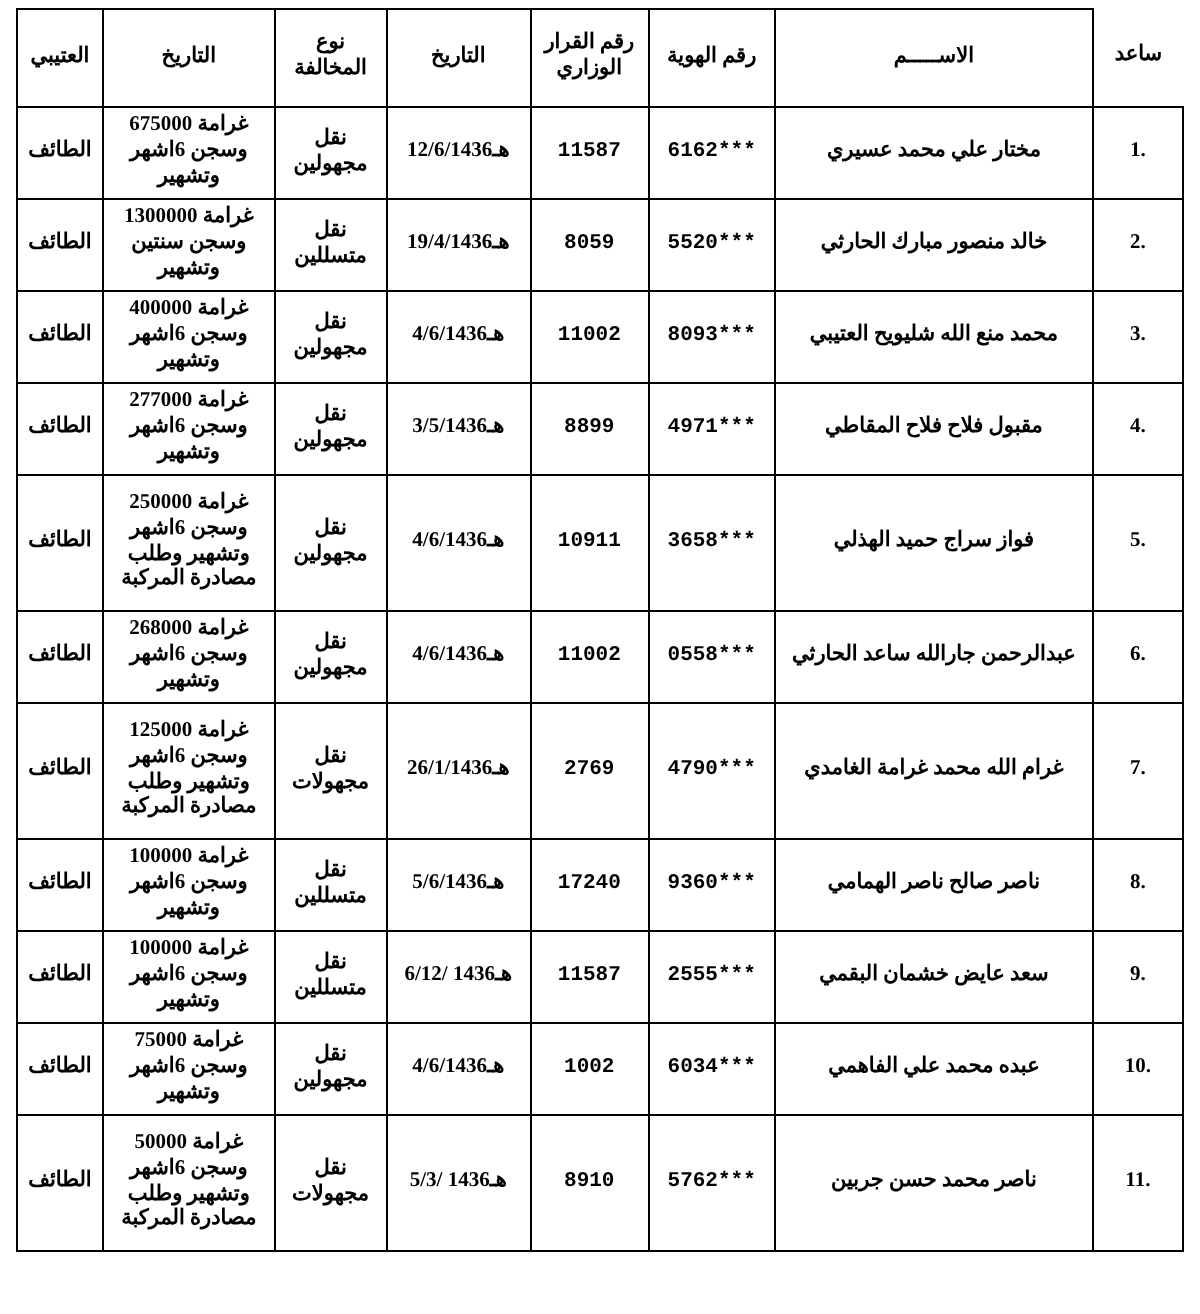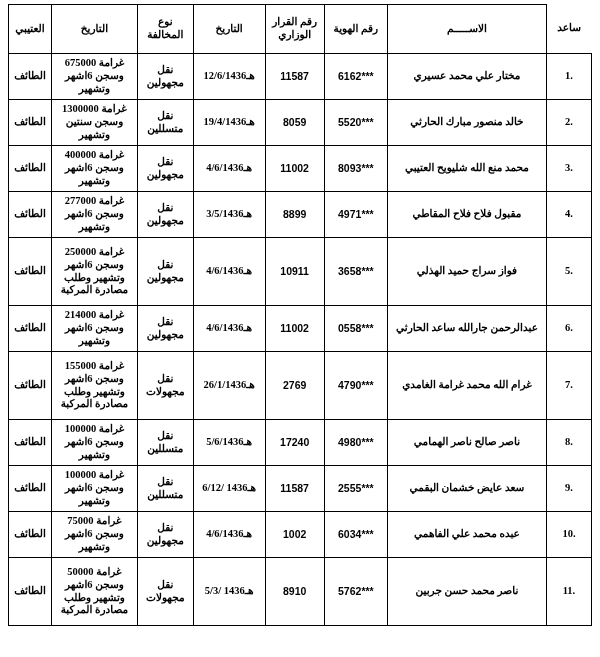--- a/index.html
+++ b/index.html
@@ -61,21 +61,21 @@
   col.c-penalty { width: 80px; }
   col.c-region  { width: 40px; }
 
   td.cell-name {
     font-size: 11px;
     white-space: nowrap;
   }
   td.cell-id,
   td.cell-decision {
     font-size: 11.5px;
-    font-family: Liberation Sans, sans-serif;
+    font-family: Liberation Mono, monospace;
     direction: ltr;
   }
   td.cell-date {
     font-size: 11px;
     direction: ltr;
   }
   td.cell-type {
     font-size: 10.5px;
   }
   td.cell-penalty {
@@ -185,37 +185,37 @@
           <td class="cell-penalty">غرامة 250000 وسجن 6اشهر وتشهير وطلب مصادرة المركبة</td>
           <td class="cell-region">الطائف</td>
         </tr>
         <tr>
           <td class="cell-index">6.</td>
           <td class="cell-name">عبدالرحمن جارالله ساعد الحارثي</td>
           <td class="cell-id">0558***</td>
           <td class="cell-decision">11002</td>
           <td class="cell-date">4/6/1436هـ</td>
           <td class="cell-type">نقل مجهولين</td>
-          <td class="cell-penalty">غرامة 214000 وسجن 6اشهر وتشهير</td>
+          <td class="cell-penalty">غرامة 268000 وسجن 6اشهر وتشهير</td>
           <td class="cell-region">الطائف</td>
         </tr>
         <tr class="xtall">
           <td class="cell-index">7.</td>
           <td class="cell-name">غرام الله محمد غرامة الغامدي</td>
           <td class="cell-id">4790***</td>
           <td class="cell-decision">2769</td>
           <td class="cell-date">26/1/1436هـ</td>
           <td class="cell-type">نقل مجهولات</td>
-          <td class="cell-penalty">غرامة 155000 وسجن 6اشهر وتشهير وطلب مصادرة المركبة</td>
+          <td class="cell-penalty">غرامة 125000 وسجن 6اشهر وتشهير وطلب مصادرة المركبة</td>
           <td class="cell-region">الطائف</td>
         </tr>
         <tr>
           <td class="cell-index">8.</td>
           <td class="cell-name">ناصر صالح ناصر الهمامي</td>
-          <td class="cell-id">4980***</td>
+          <td class="cell-id">9360***</td>
           <td class="cell-decision">17240</td>
           <td class="cell-date">5/6/1436هـ</td>
           <td class="cell-type">نقل متسللين</td>
           <td class="cell-penalty">غرامة 100000 وسجن 6اشهر وتشهير</td>
           <td class="cell-region">الطائف</td>
         </tr>
         <tr>
           <td class="cell-index">9.</td>
           <td class="cell-name">سعد عايض خشمان البقمي</td>
           <td class="cell-id">2555***</td>

